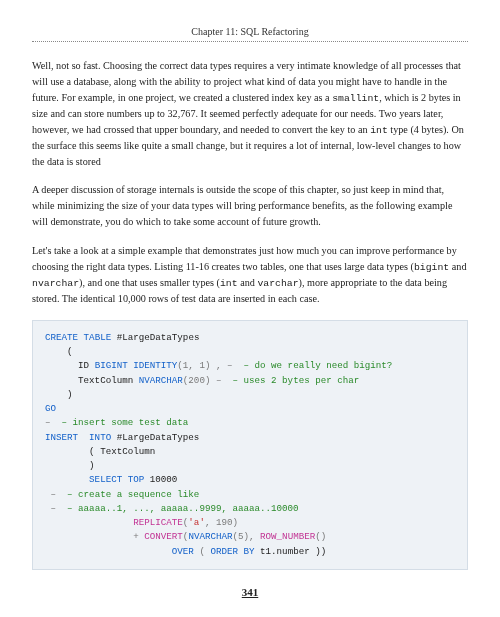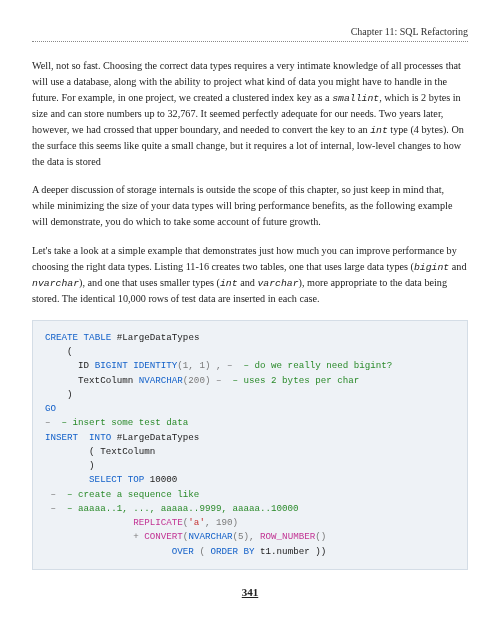--- a/index.html
+++ b/index.html
@@ -7,39 +7,38 @@
     width: 500px;
     height: 617px;
     background: #fff;
     font-family: Georgia, 'Times New Roman', serif;
     color: #222;
     padding: 24px 32px 18px 32px;
     font-size: 10.2px;
     line-height: 1.5;
   }
   .chapter-header {
-    text-align: right;
+    text-align: center;
     font-size: 10px;
     margin-bottom: 2px;
     color: #333;
   }
   .dotted-rule {
     border: none;
     border-top: 1px dotted #888;
     margin-bottom: 16px;
   }
   .body-para {
     margin-bottom: 13px;
     text-align: left;
     line-height: 1.55;
   }
   .inline-code {
     font-family: 'Courier New', Courier, monospace;
     font-size: 9.8px;
-    font-style: italic;
   }
   .code-block {
     background: #eef2f6;
     border: 1px solid #d4dde6;
     padding: 10px 12px;
     font-family: 'Courier New', Courier, monospace;
     font-size: 9.2px;
     line-height: 1.55;
     white-space: pre;
     overflow: hidden;

